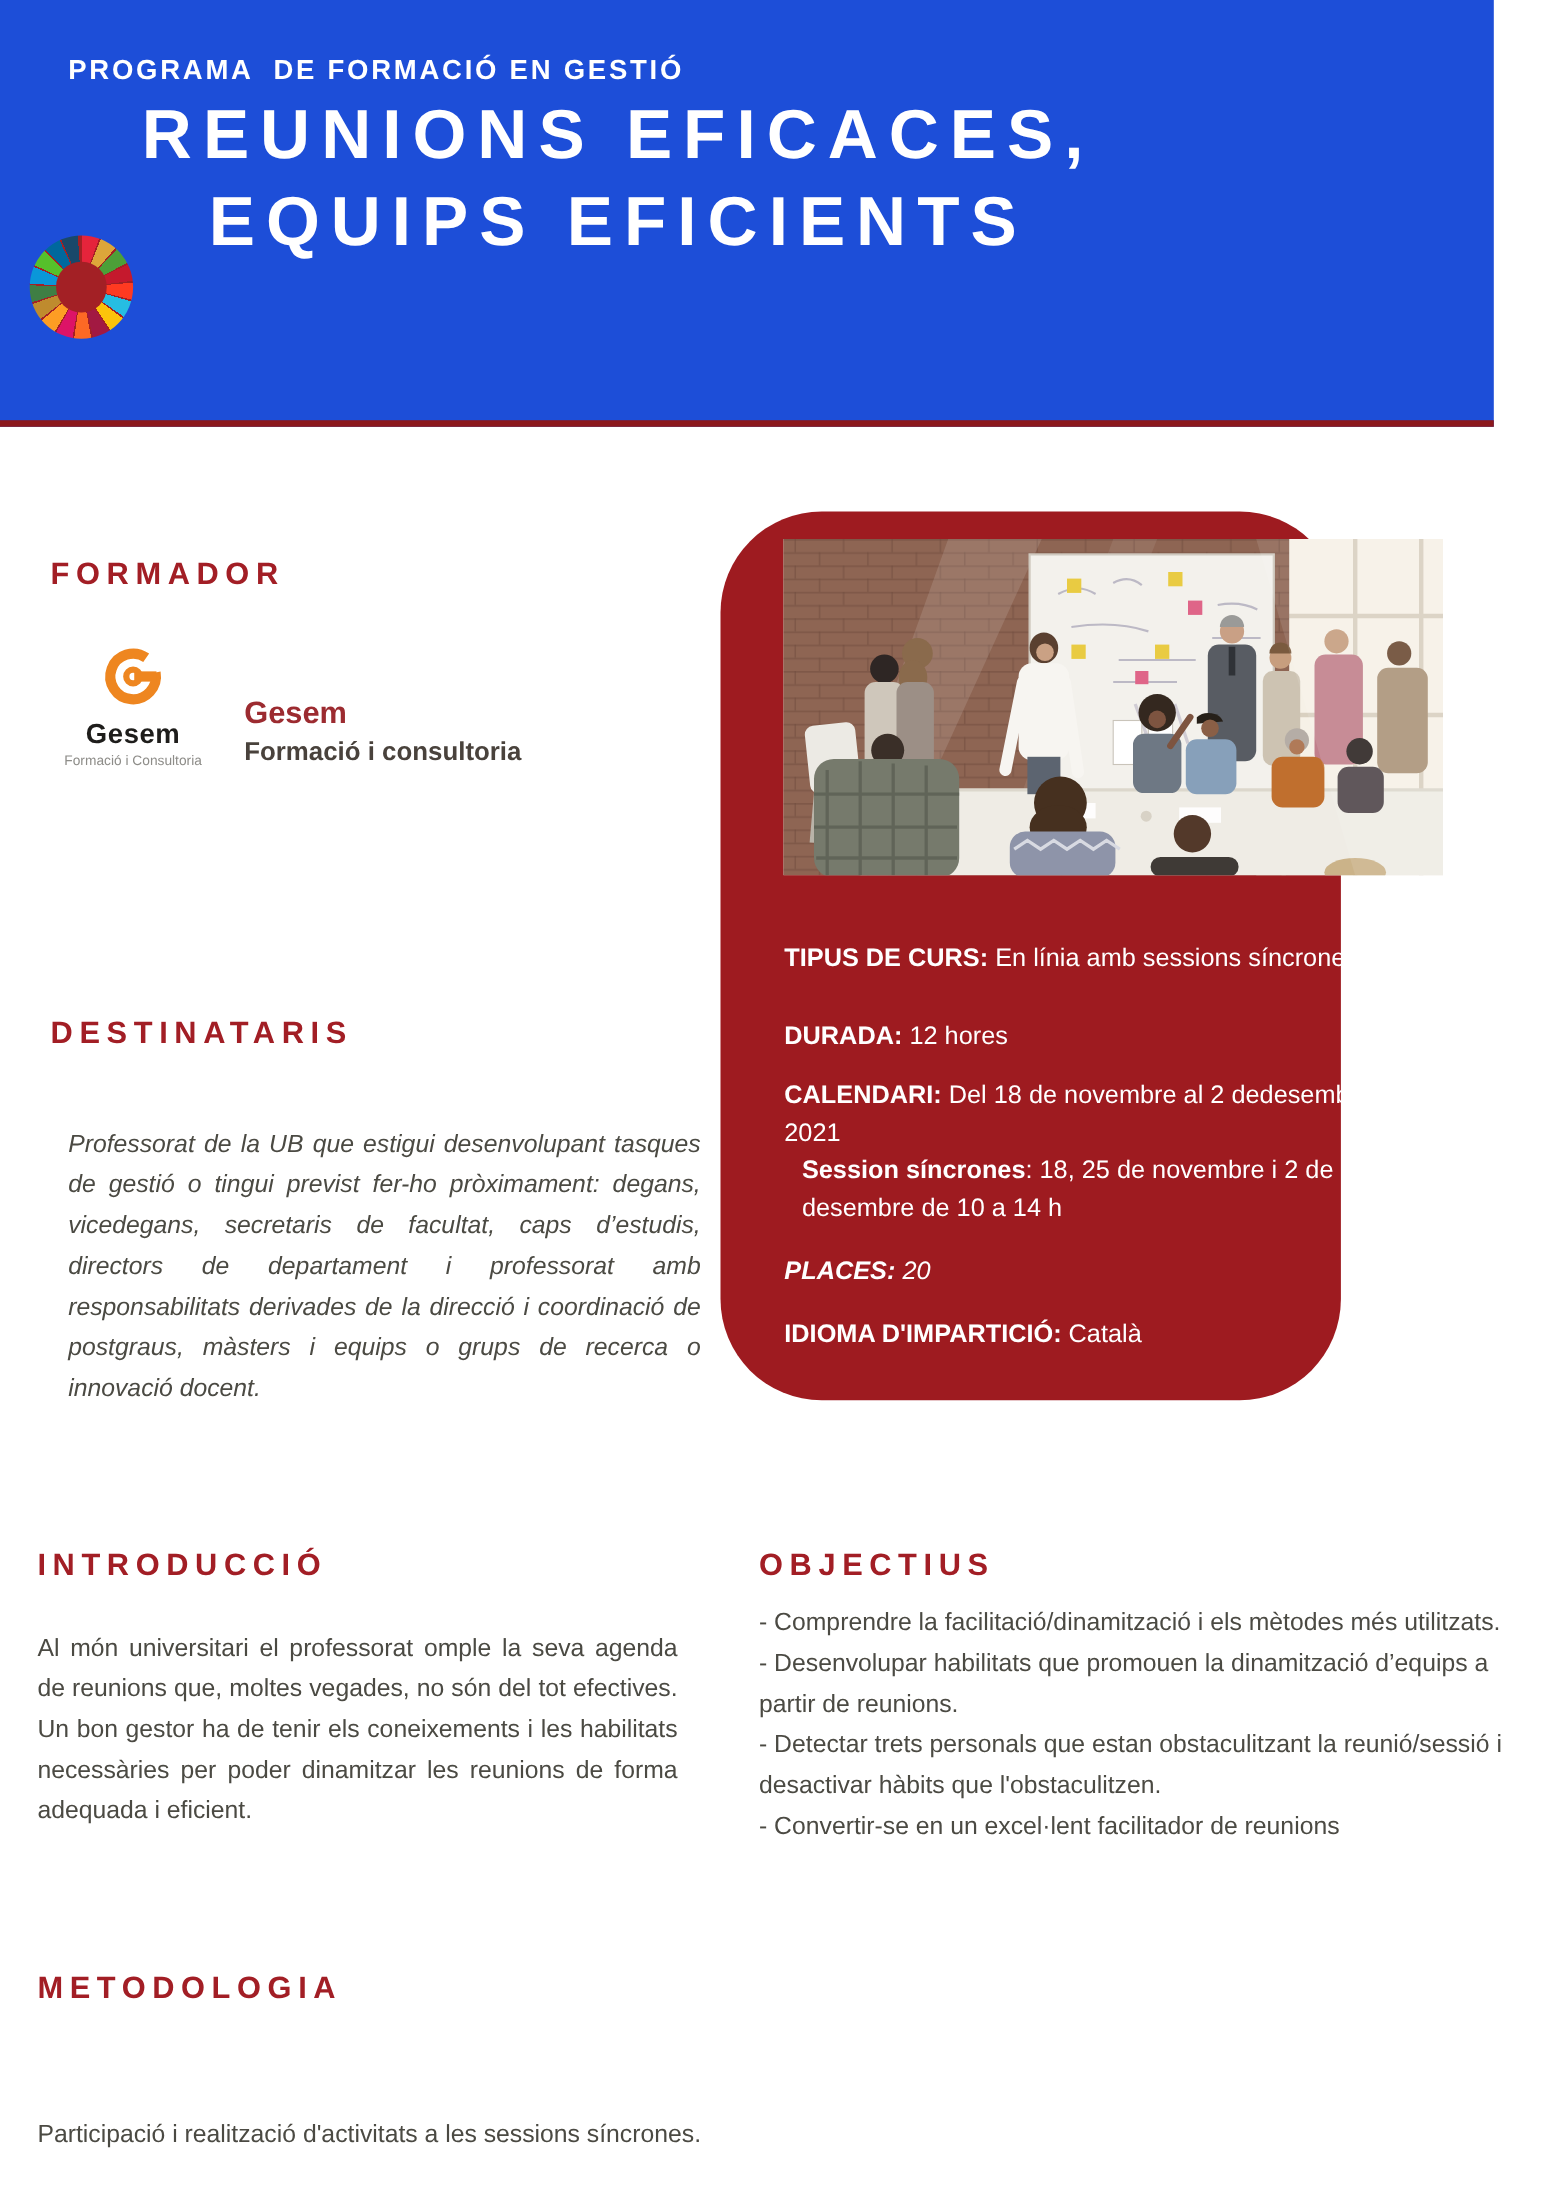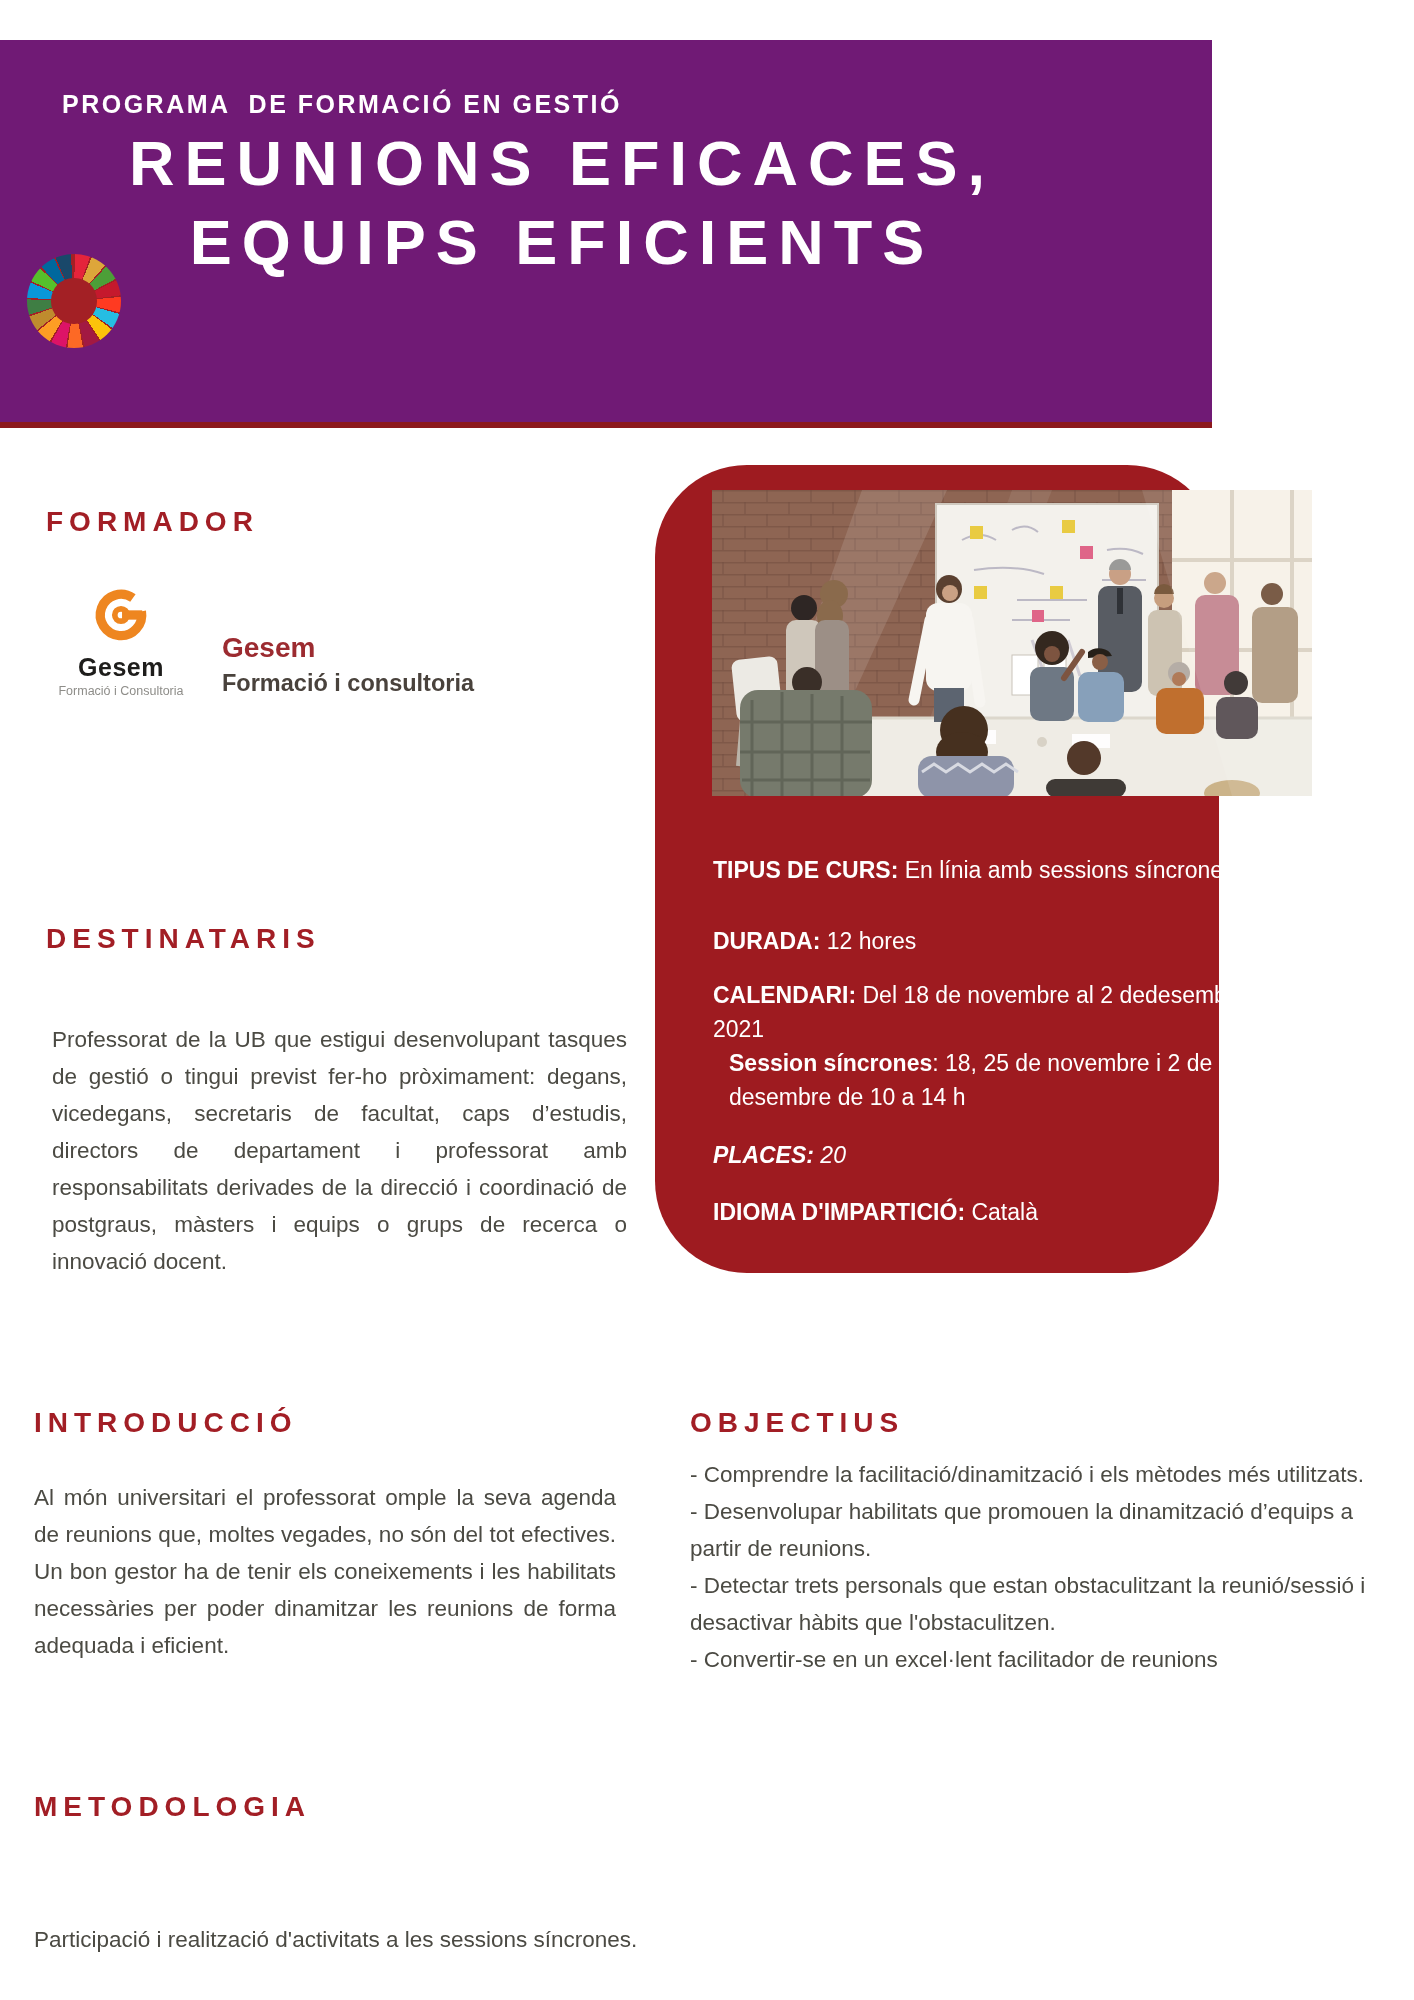--- a/index.html
+++ b/index.html
@@ -2,22 +2,22 @@
 <html lang="ca"><head>
 <meta charset="utf-8">
 <style>
   html,body{margin:0;padding:0;background:#ffffff;}
   .page{
     position:relative;width:1414px;height:2000px;background:#ffffff;overflow:hidden;
     font-family:"Liberation Sans","DejaVu Sans",sans-serif;
   }
   
   .banner{
-    position:absolute;left:0;top:0;width:1212px;height:388px;
-    background:#701a75;border-bottom:6px solid #8c181c;box-sizing:border-box;margin-top:40px;
+    position:absolute;left:0;top:0;width:1358px;height:388px;
+    background:#1d4ed8;border-bottom:6px solid #8c181c;box-sizing:border-box;
   }
   .kicker{
     position:absolute;left:62px;top:50px;color:#ffffff;font-size:25px;font-weight:700;
     letter-spacing:2.5px;white-space:pre-wrap;
   }
   .big-title{
     position:absolute;left:0;top:84px;width:1124px;text-align:center;color:#ffffff;
     font-size:63px;font-weight:800;letter-spacing:10px;line-height:1.26;
   }
   .sdg-wheel{
@@ -52,21 +52,21 @@
   .h-formador{left:46px;top:483px;}
   .h-destinataris{left:46px;top:900px;text-align:right;}
   .h-introduccio{left:34px;top:1384px;}
   .h-objectius{left:690px;top:1384px;}
   .h-metodologia{left:34px;top:1768px;}
   
   .body-text{
     position:absolute;color:#4b4a43;font-size:22.5px;line-height:37px;
   }
   .just{text-align:justify;}
-  .p-destinataris{left:52px;top:998px;width:575px;}
+  .p-destinataris{left:62px;top:998px;width:575px;font-style:italic;}
   .p-introduccio{left:34px;top:1456px;width:582px;}
   .p-metodologia{left:34px;top:1898px;width:820px;}
   .objectius-list{left:690px;top:1456px;width:694px;}
   .objectius-list .obj-item{margin:0;}
   
   .logo-col{position:absolute;left:47px;top:586px;width:148px;text-align:center;}
   .logo-col svg{display:block;margin:0 auto;}
   .logo-name{margin-top:9px;font-size:25px;font-weight:800;color:#1e1d1b;letter-spacing:.5px;}
   .logo-tagline{margin-top:2px;font-size:12.5px;color:#8e8d89;}
   .partner-name{position:absolute;left:222px;top:632px;font-size:28px;font-weight:800;color:#9c2b30;}

